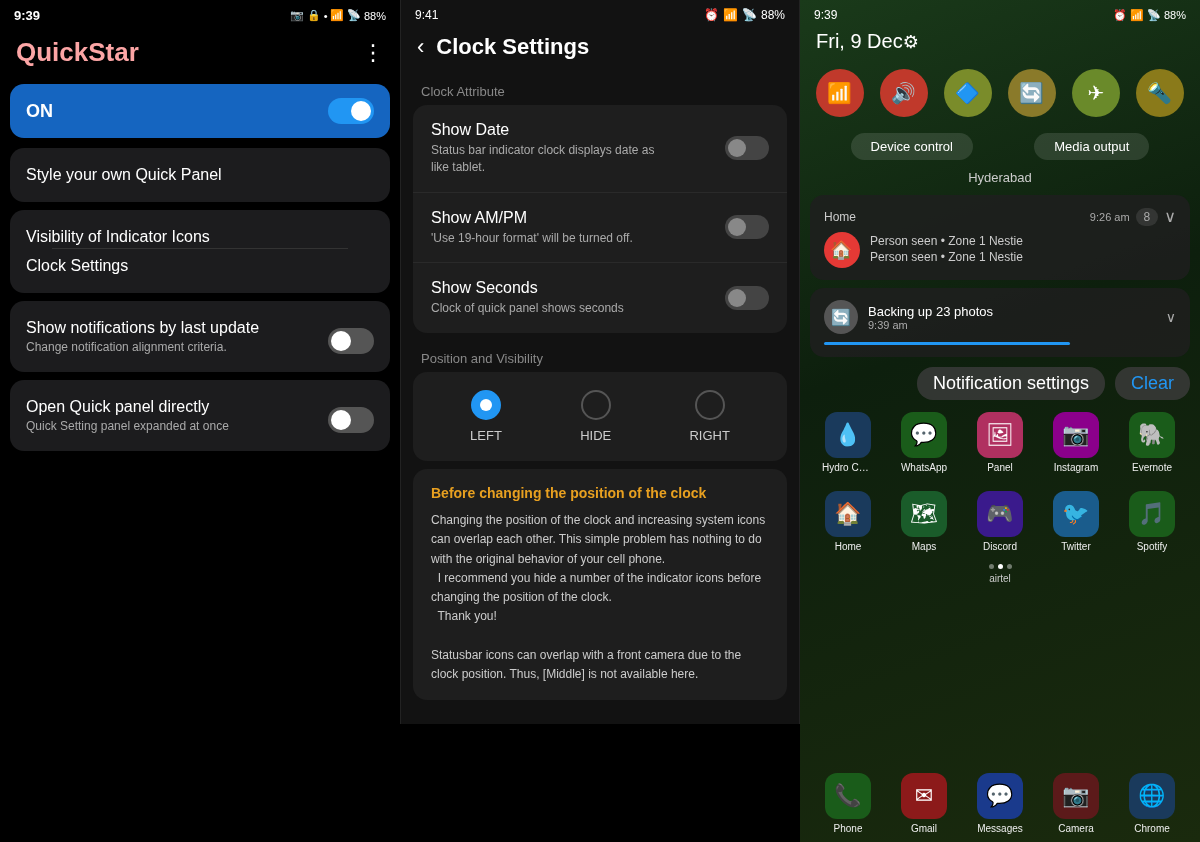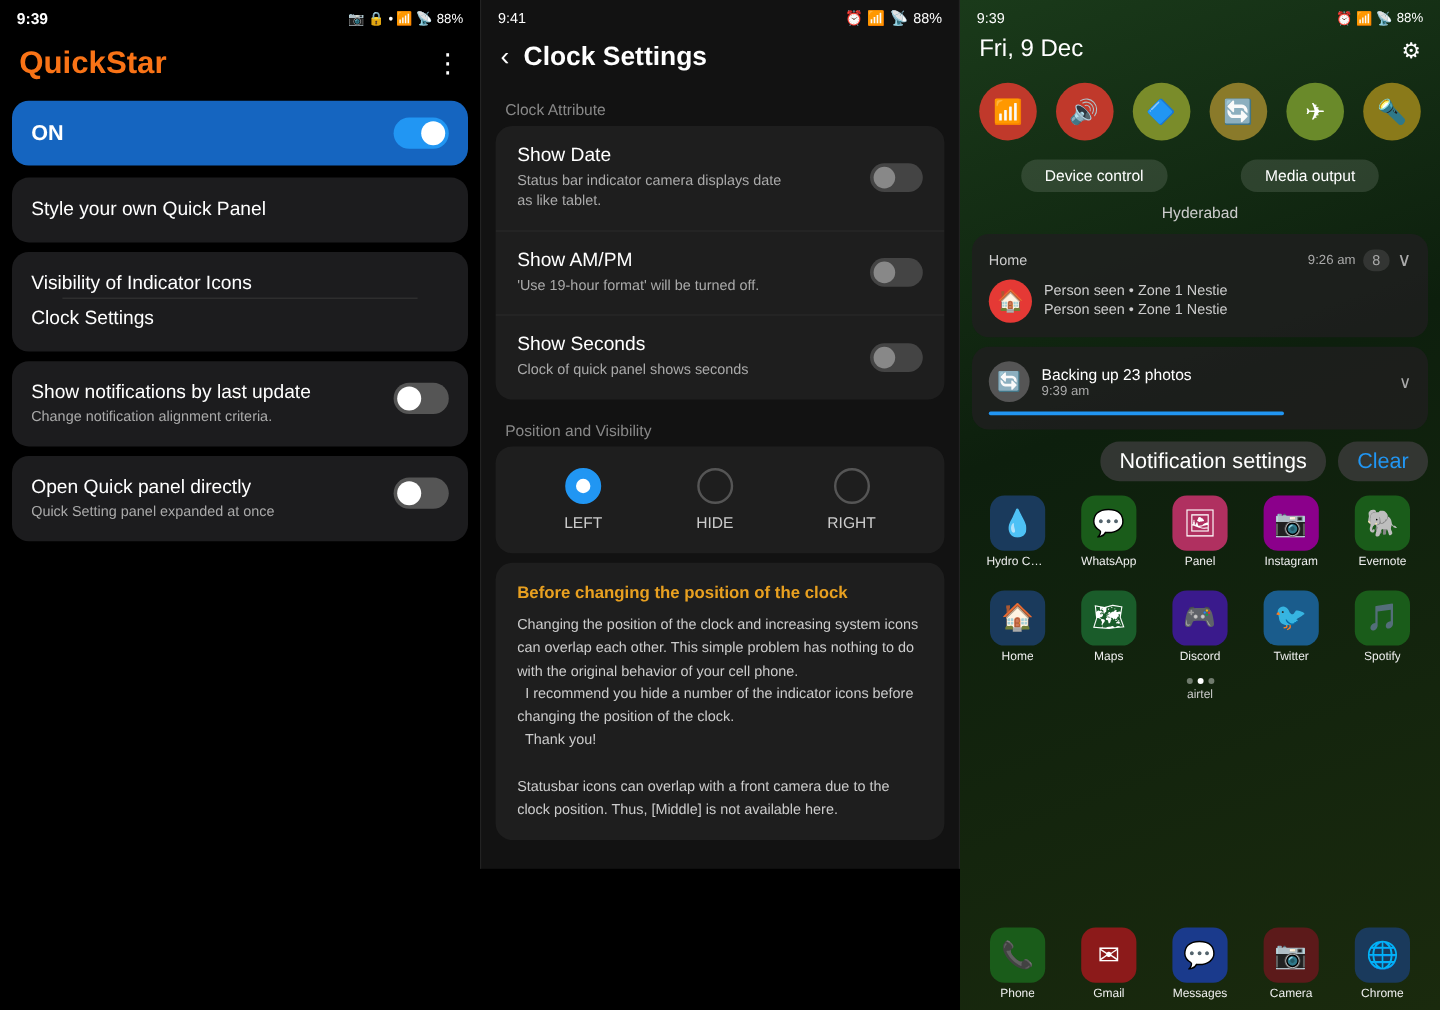--- a/index.html
+++ b/index.html
@@ -35,21 +35,21 @@
 
     .app-header {
       display: flex;
       align-items: center;
       justify-content: space-between;
       padding: 10px 16px 16px;
     }
     .app-title {
       font-size: 26px;
       font-weight: 700;
-      color: #f97316;
+      color: #fca5a5;
     }
     .menu-dots {
       color: #fff;
       font-size: 22px;
       cursor: pointer;
     }
 
     .toggle-row {
       background: #1565c0;
       border-radius: 14px;
@@ -97,21 +97,21 @@
       color: #fff;
       font-weight: 500;
     }
     .menu-item-sub {
       font-size: 12px;
       color: #aaa;
       margin-top: 3px;
     }
     .menu-item-row {
       display: flex;
-      align-items: flex-start;
+      align-items: flex-end;
       justify-content: space-between;
     }
 
     .section-divider {
       height: 1px;
       background: #333;
       margin: 2px 26px 8px;
     }
 
     
@@ -294,21 +294,20 @@
     .p3-status {
       display: flex;
       justify-content: space-between;
       align-items: center;
       padding: 8px 14px 4px;
       font-size: 12px;
       color: #fff;
     }
     .p3-date-row {
       display: flex;
-      justify-content: space-between;
       align-items: center;
       padding: 4px 16px 8px;
     }
     .p3-date {
       font-size: 20px;
       font-weight: 500;
       color: #fff;
     }
     .p3-gear {
       font-size: 18px;
@@ -579,21 +578,21 @@
     <span class="back-arrow">‹</span>
     <span class="p2-title">Clock Settings</span>
   </div>
 
   <div class="p2-section-label">Clock Attribute</div>
 
   <div class="p2-card">
     <div class="p2-row">
       <div class="p2-row-text">
         <div class="p2-row-title">Show Date</div>
-        <div class="p2-row-desc">Status bar indicator camera displays date as like tablet.</div>
+        <div class="p2-row-desc">Status bar indicator clock displays date as like tablet.</div>
       </div>
       <div class="p2-toggle">
         <div class="knob"></div>
       </div>
     </div>
     <div class="p2-row">
       <div class="p2-row-text">
         <div class="p2-row-title">Show AM/PM</div>
         <div class="p2-row-desc">'Use 19-hour format' will be turned off.</div>
       </div>

